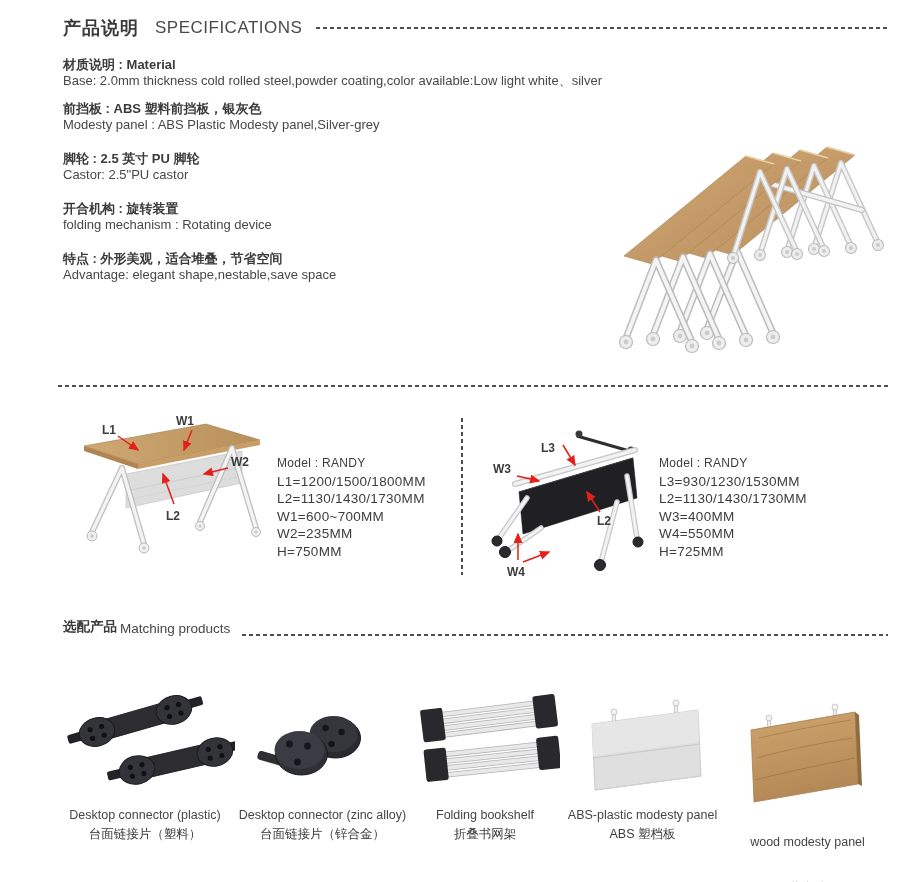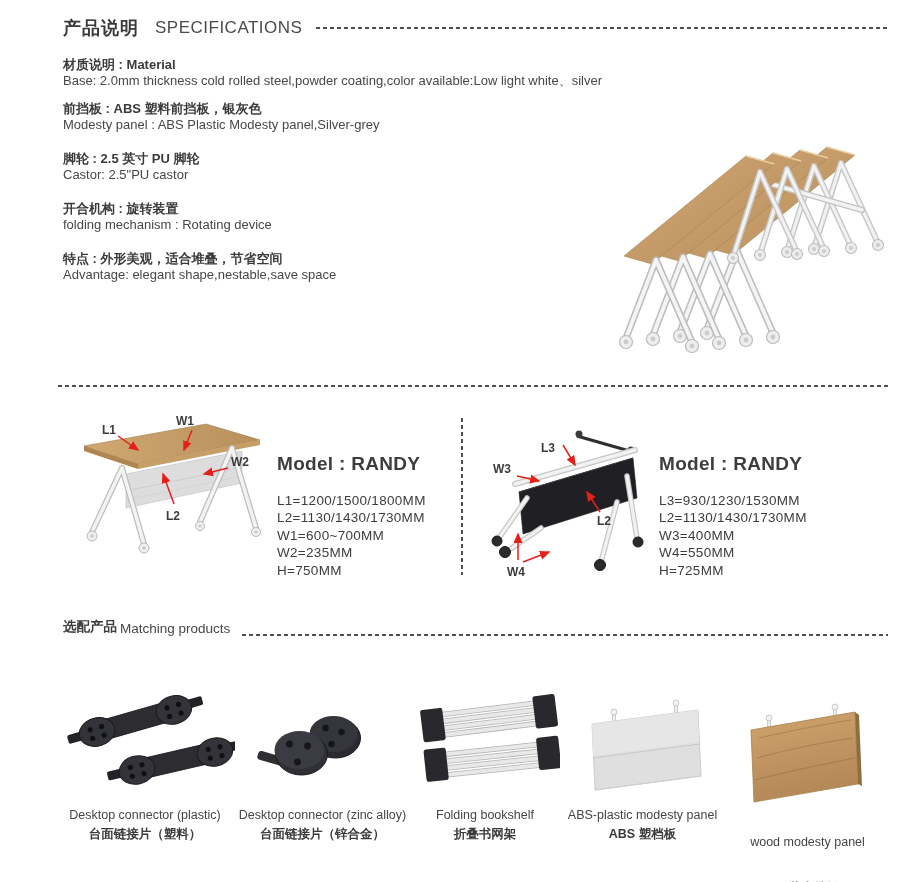--- a/index.html
+++ b/index.html
@@ -30,34 +30,34 @@
   
   .sep1 { position:absolute; left:58px; top:385px; width:830px; }
   .sepv { position:absolute; left:461px; top:418px; height:157px; }
 
   
   .dia-left  { position:absolute; left:78px;  top:410px; width:200px; height:160px; }
   .dia-right { position:absolute; left:485px; top:420px; width:180px; height:160px; }
   .model { position:absolute; font-size:13.5px; line-height:17.5px; letter-spacing:0.3px; color:#3d3d3d; }
   .model-left  { left:277px; top:455px; }
   .model-right { left:659px; top:455px; }
-  .model .m0 { font-size:19px; margin-bottom:19px;font-weight:bold; }
+  .model .m0 { font-size:12px; margin-bottom:0; }
 
   
   .match-header { position:absolute; left:63px; top:618px; right:12px; display:flex; align-items:flex-end; }
   .match-zh { font-size:13.5px; font-weight:bold; color:#3b3b3b; }
   .match-en { font-size:13.5px; color:#474747; margin-left:3px; }
   .match-header .dash-h { flex:1; margin-left:12px; }
 
   .products { position:absolute; left:55px; top:692px; width:835px; display:flex; }
   .product { display:flex; flex-direction:column; align-items:center; }
   .p1 { width:180px; } .p2 { width:175px; } .p3 { width:150px; } .p4 { width:165px; } .p5 { width:165px;gap:27px; }
   .product-img { width:100%; height:112px; }
   .cap-en { font-size:12.5px; color:#454545; margin-top:4px; text-align:center; white-space:nowrap; }
-  .cap-zh { font-size:12.5px; font-weight:bold; color:#3b3b3b; margin-top:4px; text-align:center; white-space:nowrap; }
+  .cap-zh { font-size:12.5px; font-weight:normal; color:#3b3b3b; margin-top:4px; text-align:center; white-space:nowrap; }
 
   svg text.dim { font-family:"Liberation Sans", sans-serif; font-size:12px; font-weight:bold; fill:#3c3c3c; }
 </style>
 </head>
 <body>
 
 <div class="page">
 
   <div class="header">
     <span class="title-zh">产品说明</span>

